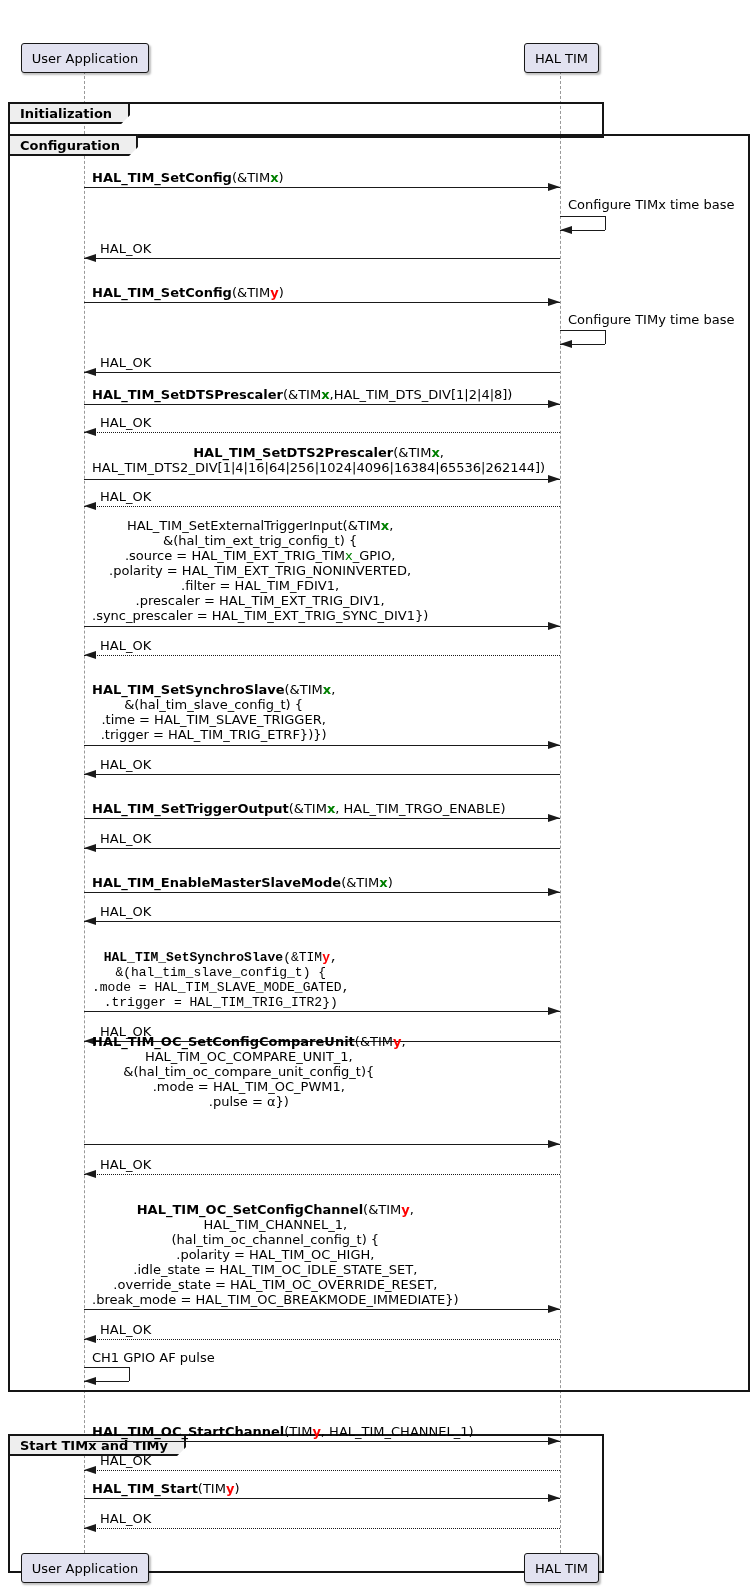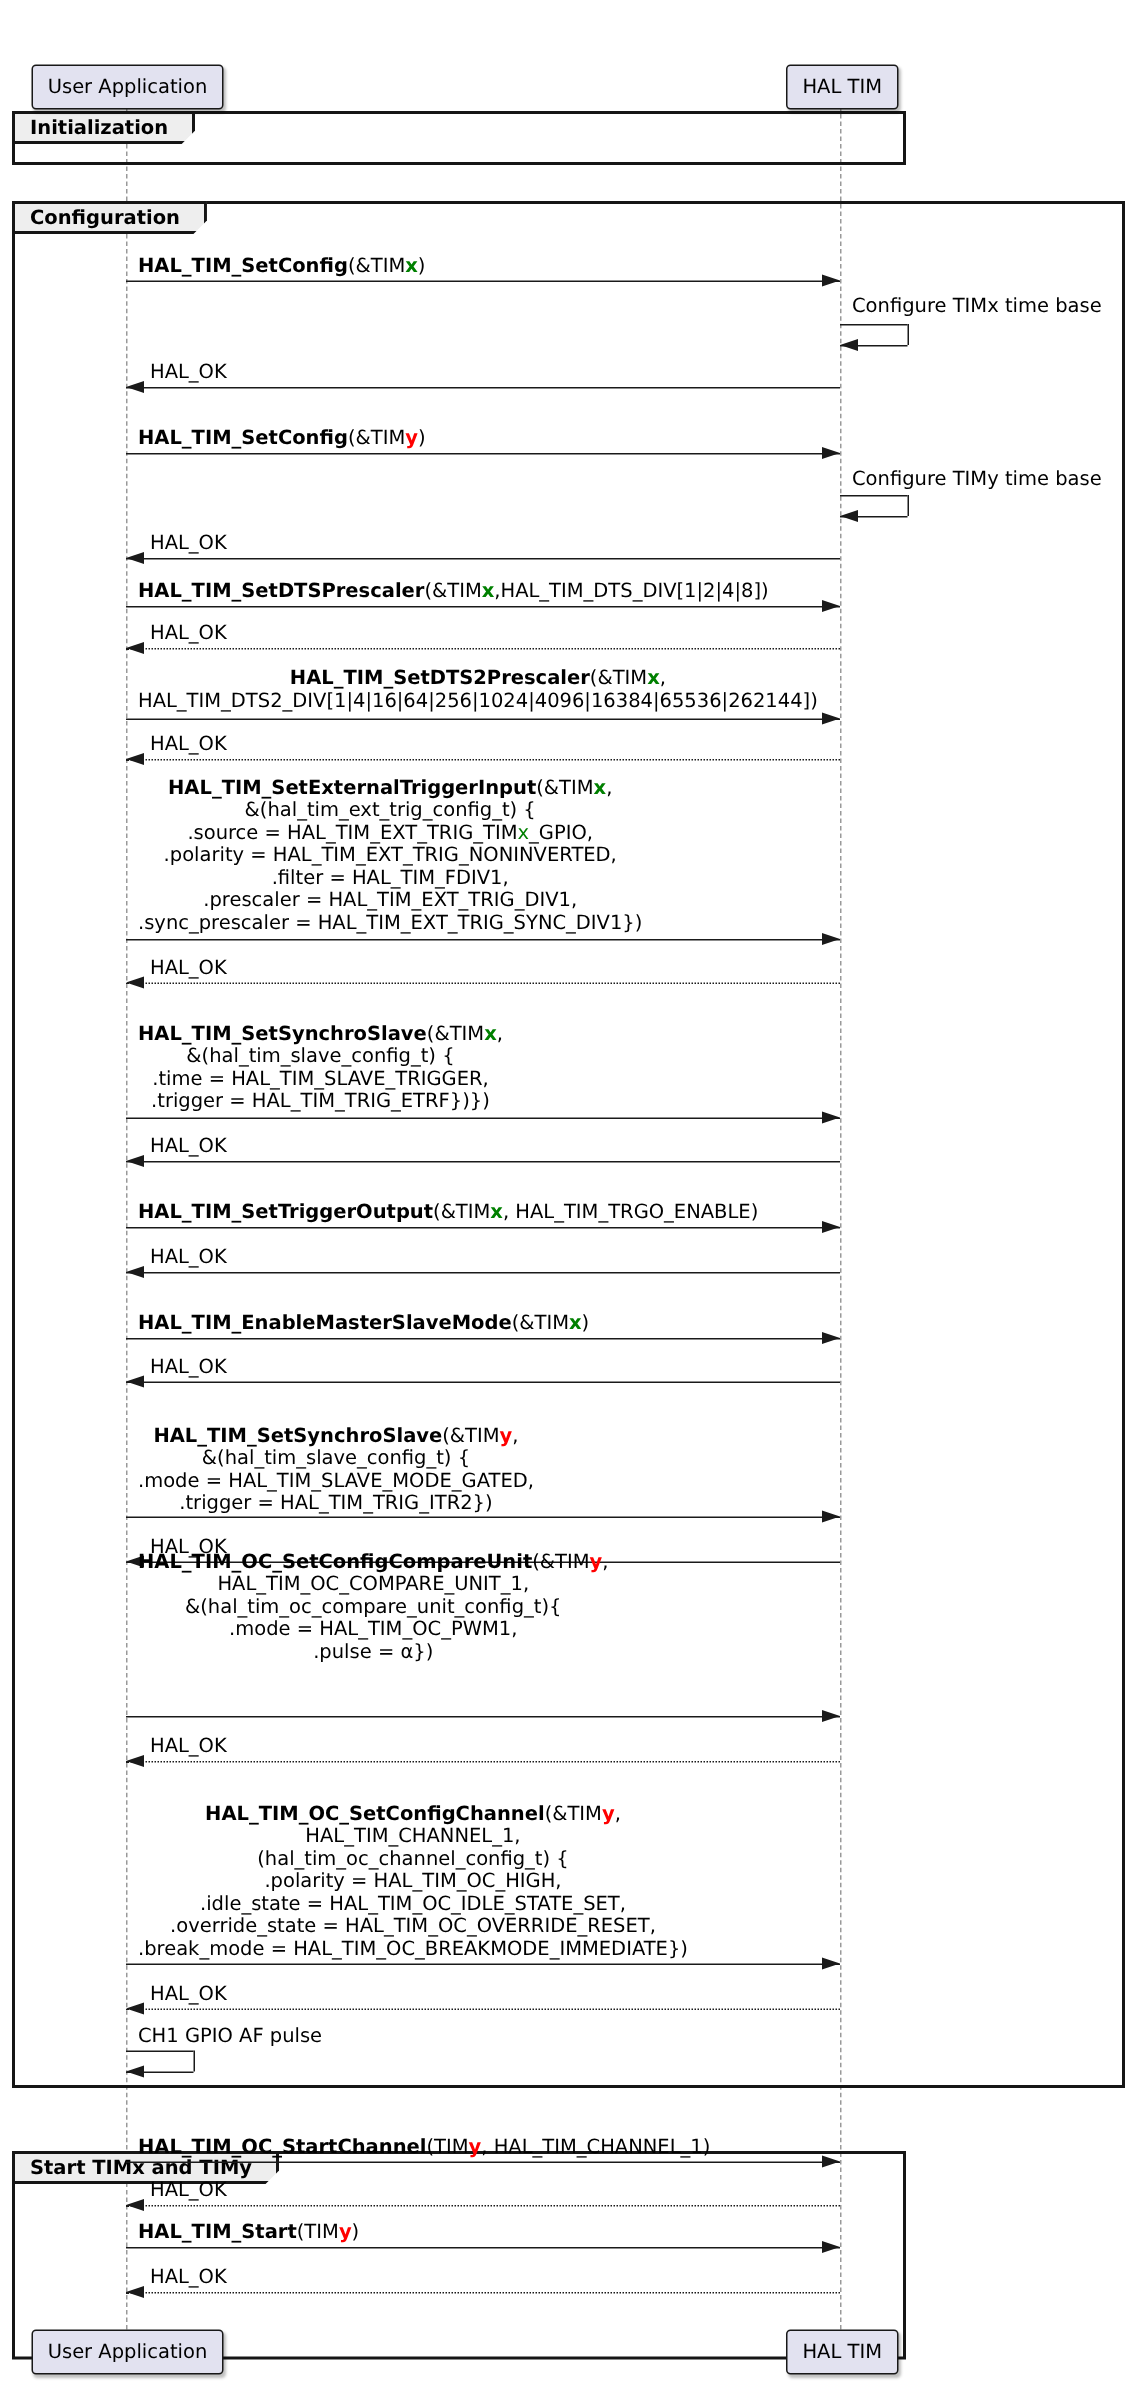--- a/index.html
+++ b/index.html
@@ -38,21 +38,21 @@
 </style>
 </head>
 <body>
 
 <div class="stage">
 
 
   <div class="lifeline" style="left:84px;top:71px;height:1482px;"></div>
   <div class="lifeline" style="left:560px;top:71px;height:1482px;"></div>
 
-  <div class="frame" style="left:8px;top:74px;width:592px;height:32px;text-align:center;">
+  <div class="frame" style="left:8px;top:102px;width:592px;height:32px;text-align:center;">
     <div class="frame-label">Initialization</div>
   </div>
   <div class="frame" style="left:8px;top:134px;width:738px;height:1254px;">
     <div class="frame-label">Configuration</div>
   </div>
   <div class="frame" style="left:8px;top:1402px;width:592px;height:135px;margin-top:32px;">
     <div class="frame-label">Start TIMx and TIMy</div>
   </div>
 
   <div class="participant" style="left:21px;top:43px;width:126px;">
@@ -118,21 +118,21 @@
         <div class="ln"><span>HAL_TIM_DTS2_DIV[1|4|16|64|256|1024|4096|16384|65536|262144])</span></div>
       </div>
       <div class="mline solid" style="left: 84px; width: 476px; top: 479px;"></div>
       <div class="tri tri-right" style="left: 548px; top: 475px;"></div>
       <div class="msg-label" style="left: 100px; top: 489px;">
         <div class="ln"><span>HAL_OK</span></div>
       </div>
       <div class="mline dotted" style="left: 84px; width: 476px; top: 506px;"></div>
       <div class="tri tri-left" style="left: 84px; top: 502px;"></div>
       <div class="msg-label" style="left: 92px; top: 518px;">
-        <div class="ln"><span style="font-weight: bold;">HAL_TIM_SetExternalTriggerInput</span><span>(&amp;TIM</span><span style="font-weight: bold; color: rgb(0, 128, 0);">x</span><span>,</span></div>
+        <div class="ln"><span style="font-weight: normal;">HAL_TIM_SetExternalTriggerInput</span><span>(&amp;TIM</span><span style="font-weight: bold; color: rgb(0, 128, 0);">x</span><span>,</span></div>
         <div class="ln"><span>&amp;(hal_tim_ext_trig_config_t) {</span></div>
         <div class="ln"><span>.source = HAL_TIM_EXT_TRIG_TIM</span><span style="color: rgb(0, 128, 0);">x</span><span>_GPIO,</span></div>
         <div class="ln"><span>.polarity = HAL_TIM_EXT_TRIG_NONINVERTED,</span></div>
         <div class="ln"><span>.filter = HAL_TIM_FDIV1,</span></div>
         <div class="ln"><span>.prescaler = HAL_TIM_EXT_TRIG_DIV1,</span></div>
         <div class="ln"><span>.sync_prescaler = HAL_TIM_EXT_TRIG_SYNC_DIV1})</span></div>
       </div>
       <div class="mline solid" style="left: 84px; width: 476px; top: 626px;"></div>
       <div class="tri tri-right" style="left: 548px; top: 622px;"></div>
       <div class="msg-label" style="left: 100px; top: 638px;">
@@ -166,21 +166,21 @@
       <div class="msg-label" style="left: 92px; top: 875px;">
         <div class="ln"><span style="font-weight: bold;">HAL_TIM_EnableMasterSlaveMode</span><span>(&amp;TIM</span><span style="font-weight: bold; color: rgb(0, 128, 0);">x</span><span>)</span></div>
       </div>
       <div class="mline solid" style="left: 84px; width: 476px; top: 892px;"></div>
       <div class="tri tri-right" style="left: 548px; top: 888px;"></div>
       <div class="msg-label" style="left: 100px; top: 904px;">
         <div class="ln"><span>HAL_OK</span></div>
       </div>
       <div class="mline solid" style="left: 84px; width: 476px; top: 921px;"></div>
       <div class="tri tri-left" style="left: 84px; top: 917px;"></div>
-      <div class="msg-label" style="left: 92px; top: 950px;">
+      <div class="msg-label" style="left: 92px; top: 950px; font-family: Liberation Mono, monospace;">
         <div class="ln"><span style="font-weight: bold;">HAL_TIM_SetSynchroSlave</span><span>(&amp;TIM</span><span style="font-weight: bold; color: rgb(255, 0, 0);">y</span><span>,</span></div>
         <div class="ln"><span>&amp;(hal_tim_slave_config_t) {</span></div>
         <div class="ln"><span>.mode = HAL_TIM_SLAVE_MODE_GATED,</span></div>
         <div class="ln"><span>.trigger = HAL_TIM_TRIG_ITR2})</span></div>
       </div>
       <div class="mline solid" style="left: 84px; width: 476px; top: 1011px;"></div>
       <div class="tri tri-right" style="left: 548px; top: 1007px;"></div>
       <div class="msg-label" style="left: 100px; top: 1024px;">
         <div class="ln"><span>HAL_OK</span></div>
       </div>

